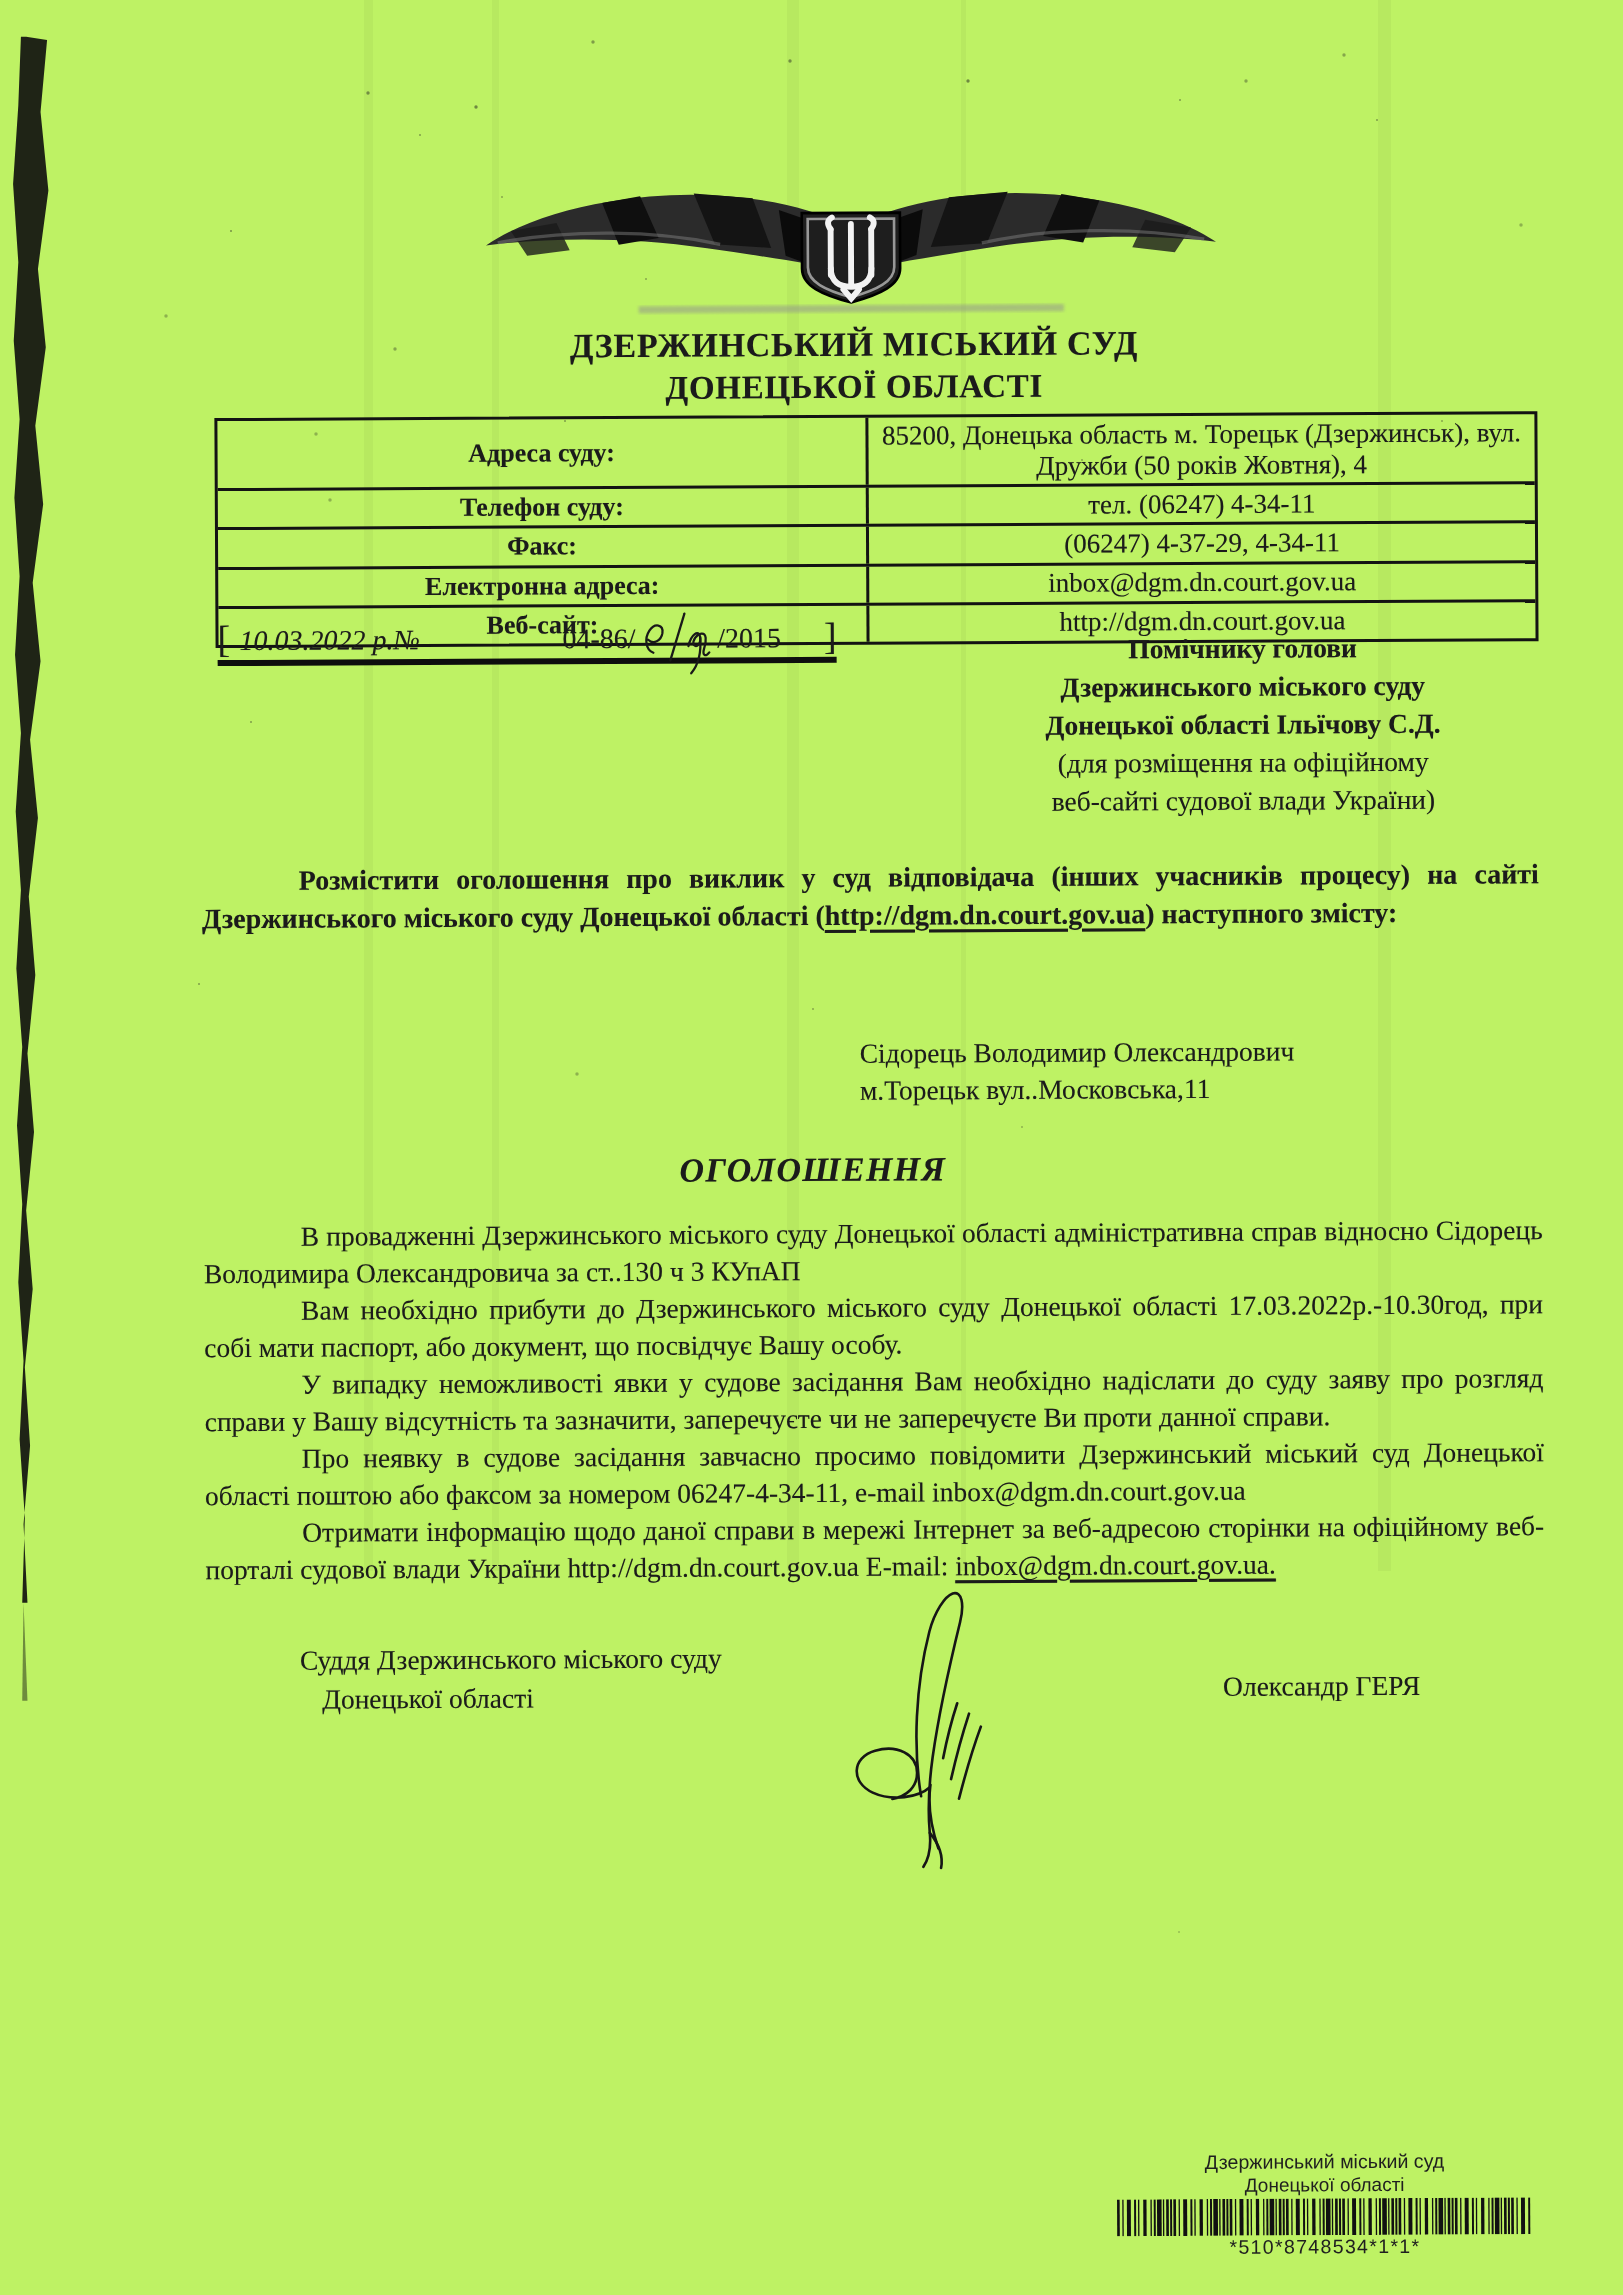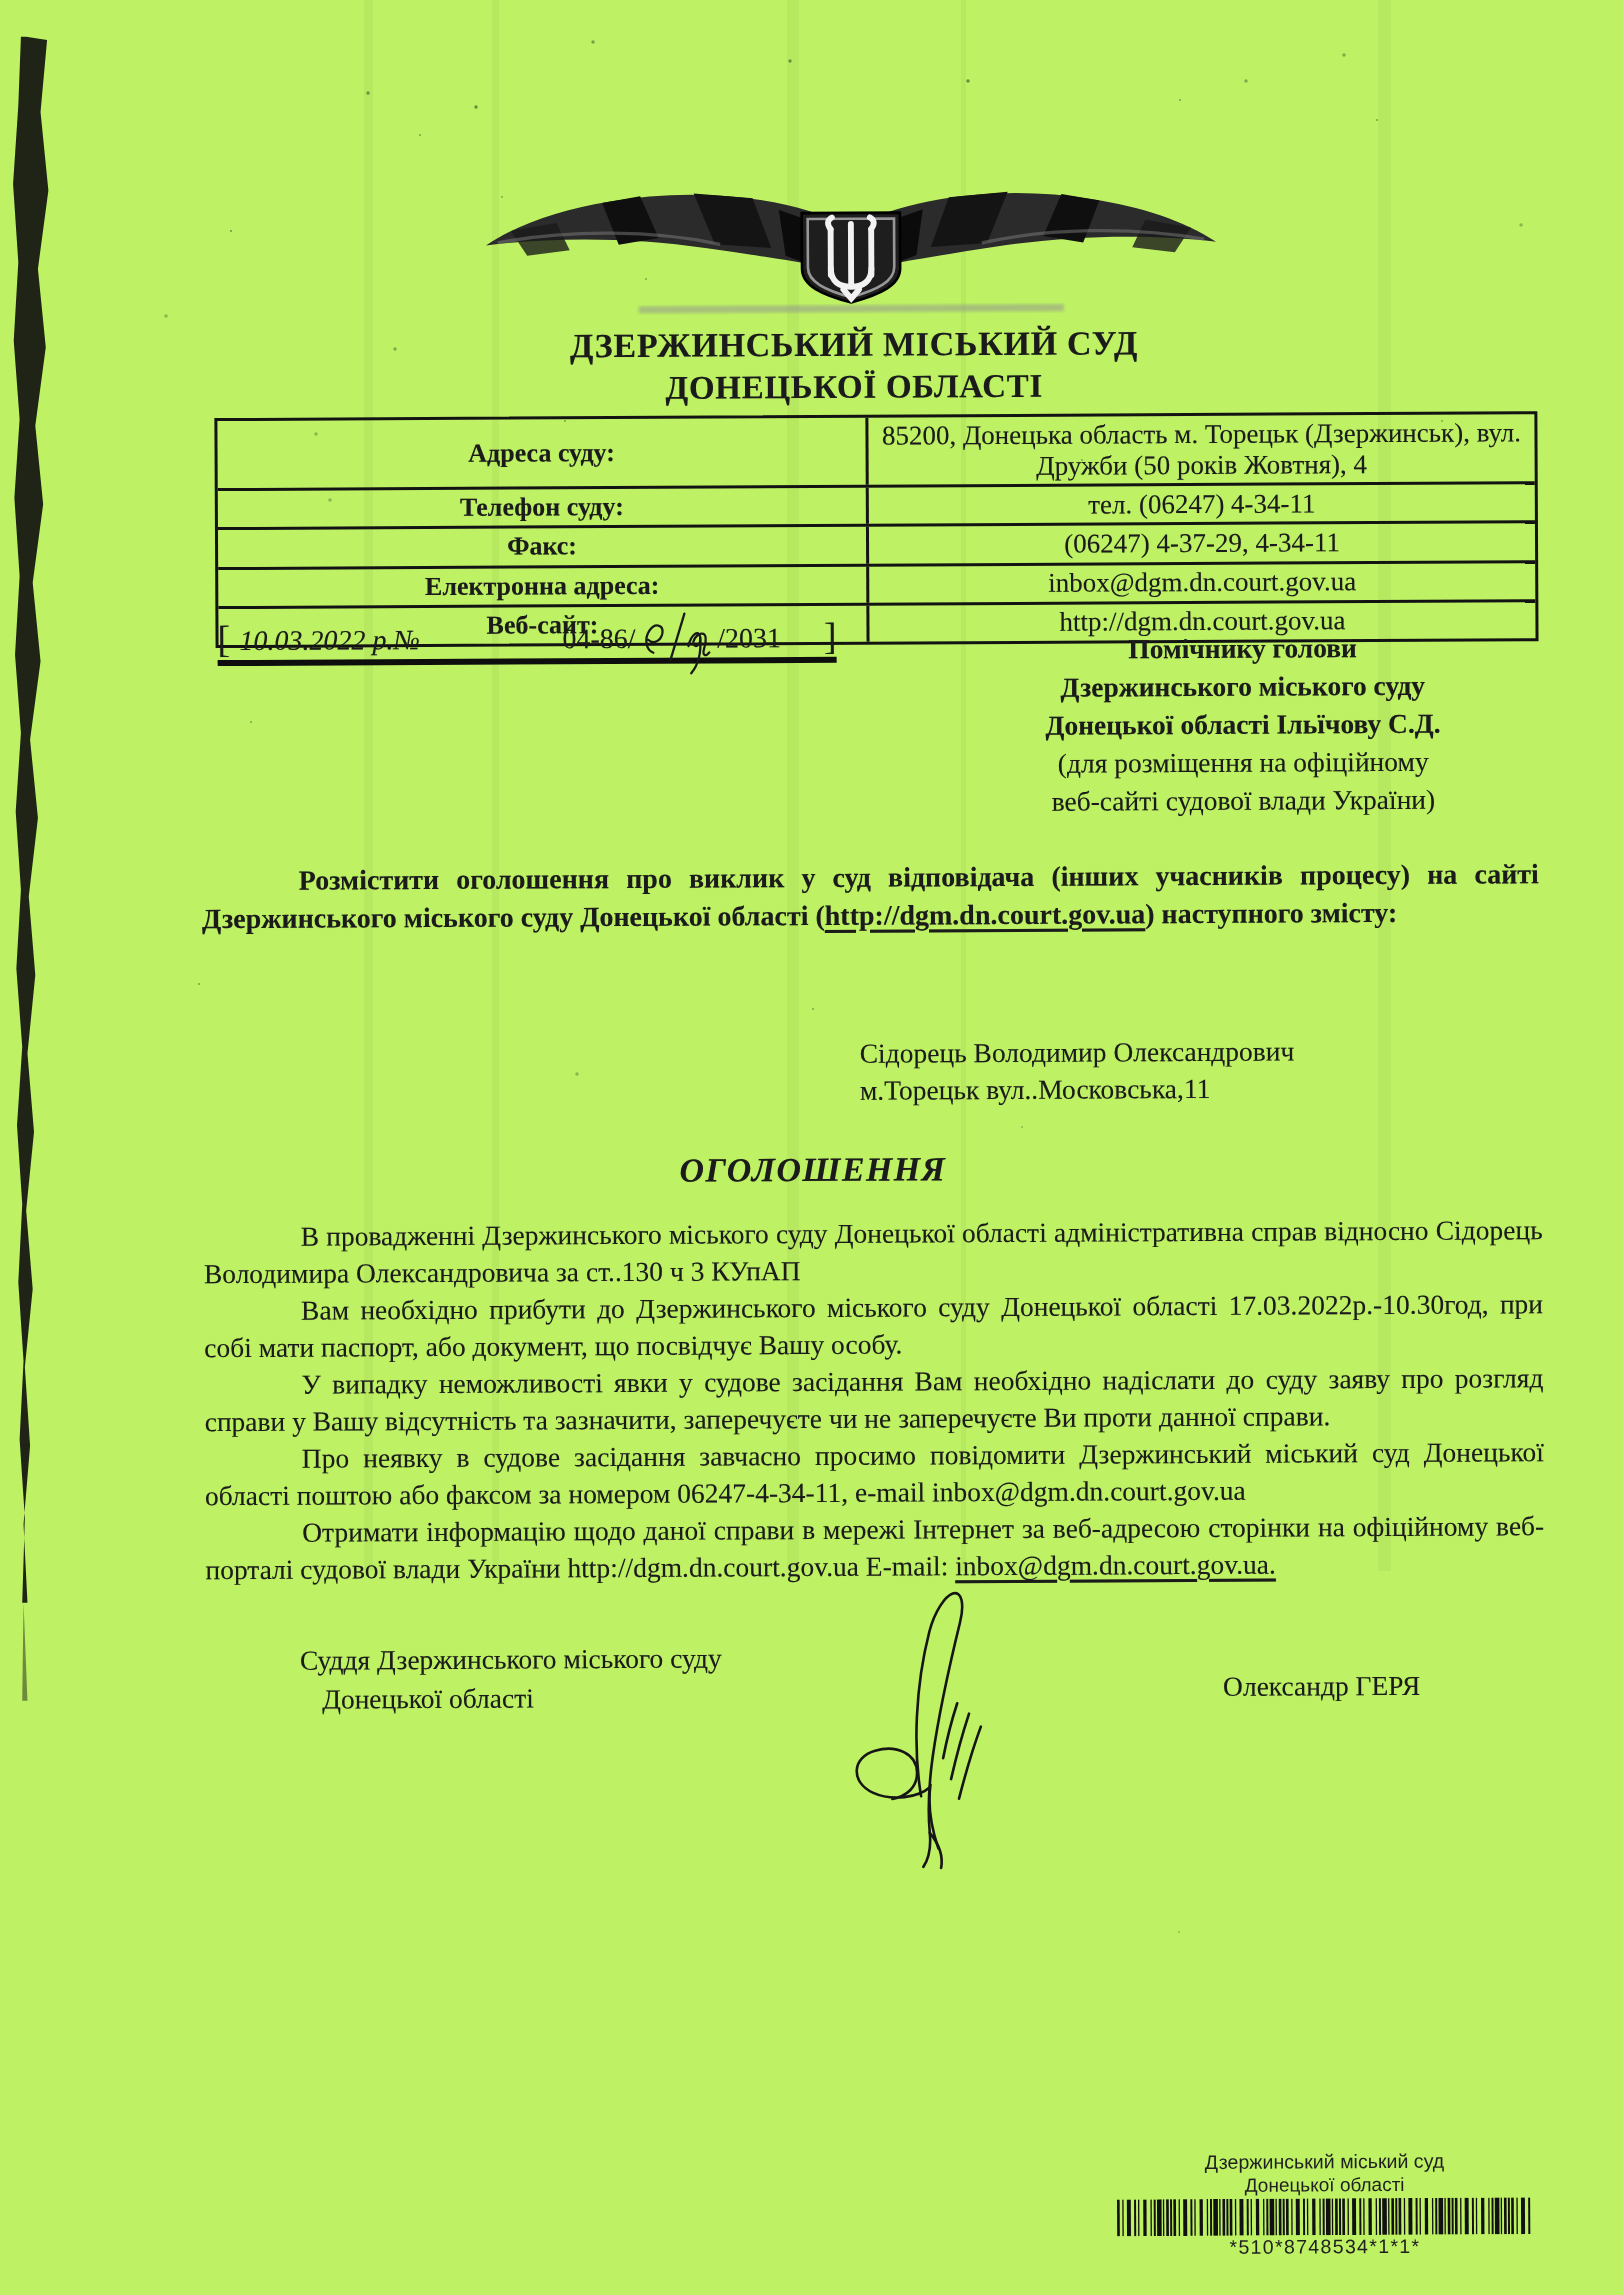--- a/index.html
+++ b/index.html
@@ -164,21 +164,21 @@
       <span class="sp"></span>
       <span class="num">04-86/</span>
       <svg class="scb" viewBox="0 0 120 100">
         <g stroke="#191919" stroke-width="3.5" fill="none" stroke-linecap="round">
           <path d="M22 66 C10 62 8 44 16 32 C24 20 38 22 36 36 C34 48 22 54 14 46"></path>
           <path d="M48 78 L70 6"></path>
           <path d="M76 56 C80 38 92 30 94 42 C96 52 88 60 84 54 C82 48 88 38 96 37 C104 36 104 48 100 60 C97 70 102 74 108 66"></path>
           <path d="M94 42 C96 66 90 86 80 98"></path>
         </g>
       </svg>
-      <span class="num">/2031</span>
+      <span class="num">/2015</span>
       <span class="gap"></span>
       <span class="br brc">]</span>
     </div>
 
     <div class="addr">
       <div class="b">Помічнику голови</div>
       <div class="b">Дзержинського міського суду</div>
       <div class="b">Донецької області Ільїчову С.Д.</div>
       <div>(для розміщення на офіційному</div>
       <div>веб-сайті судової влади України)</div>

